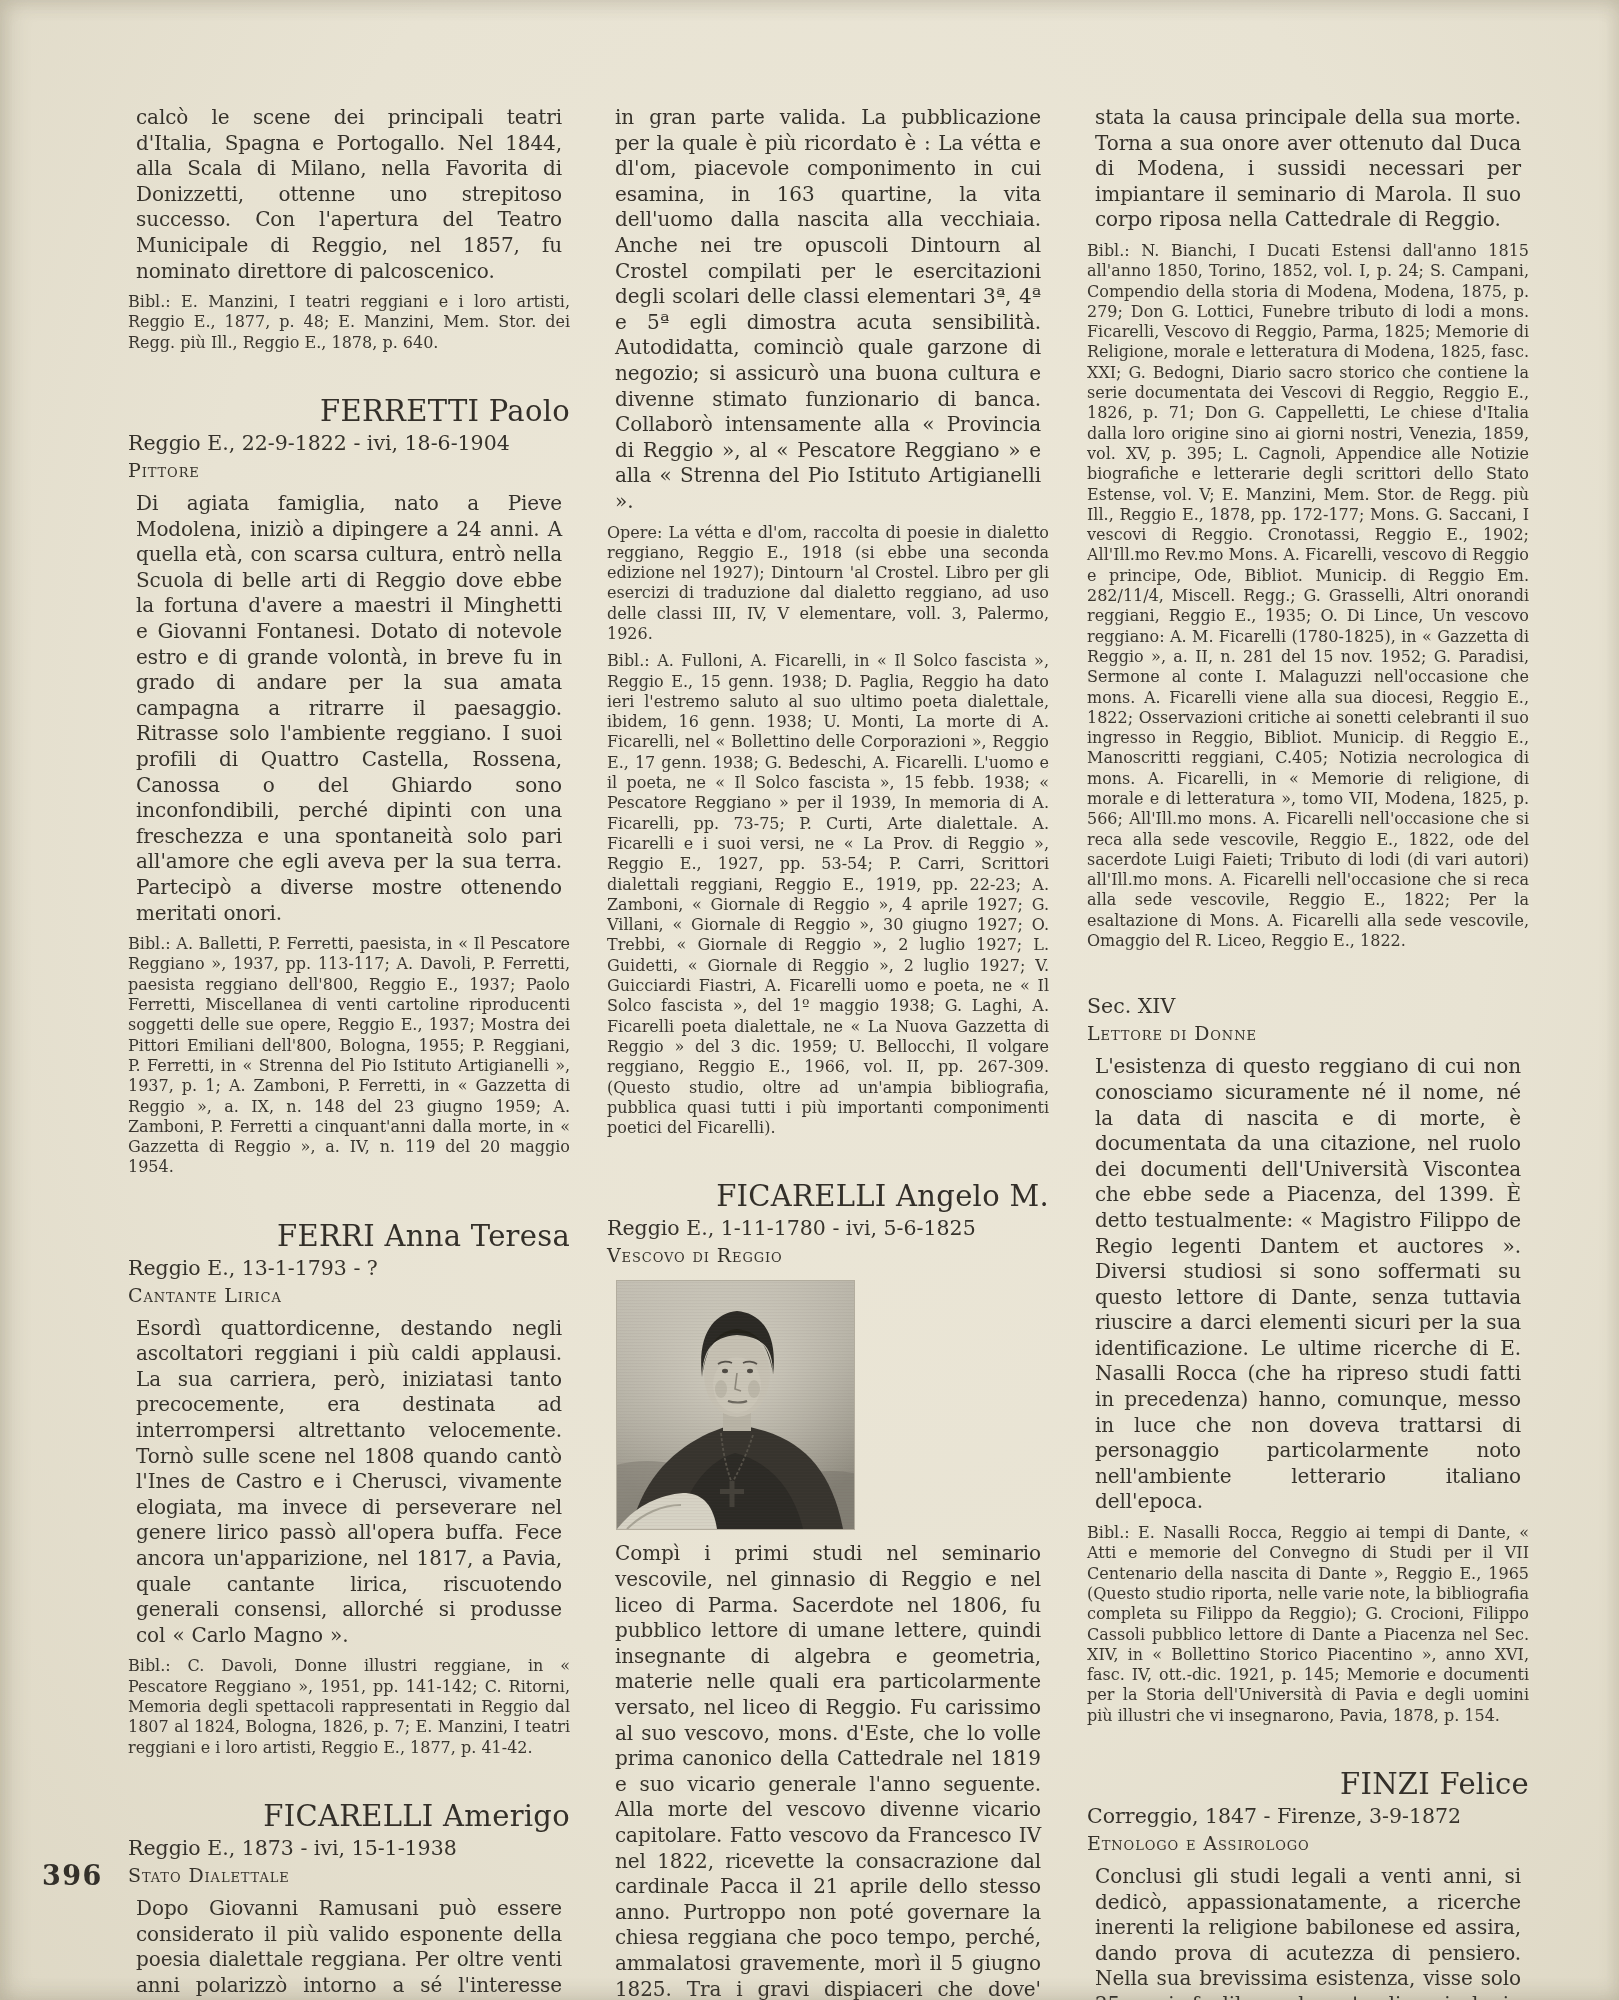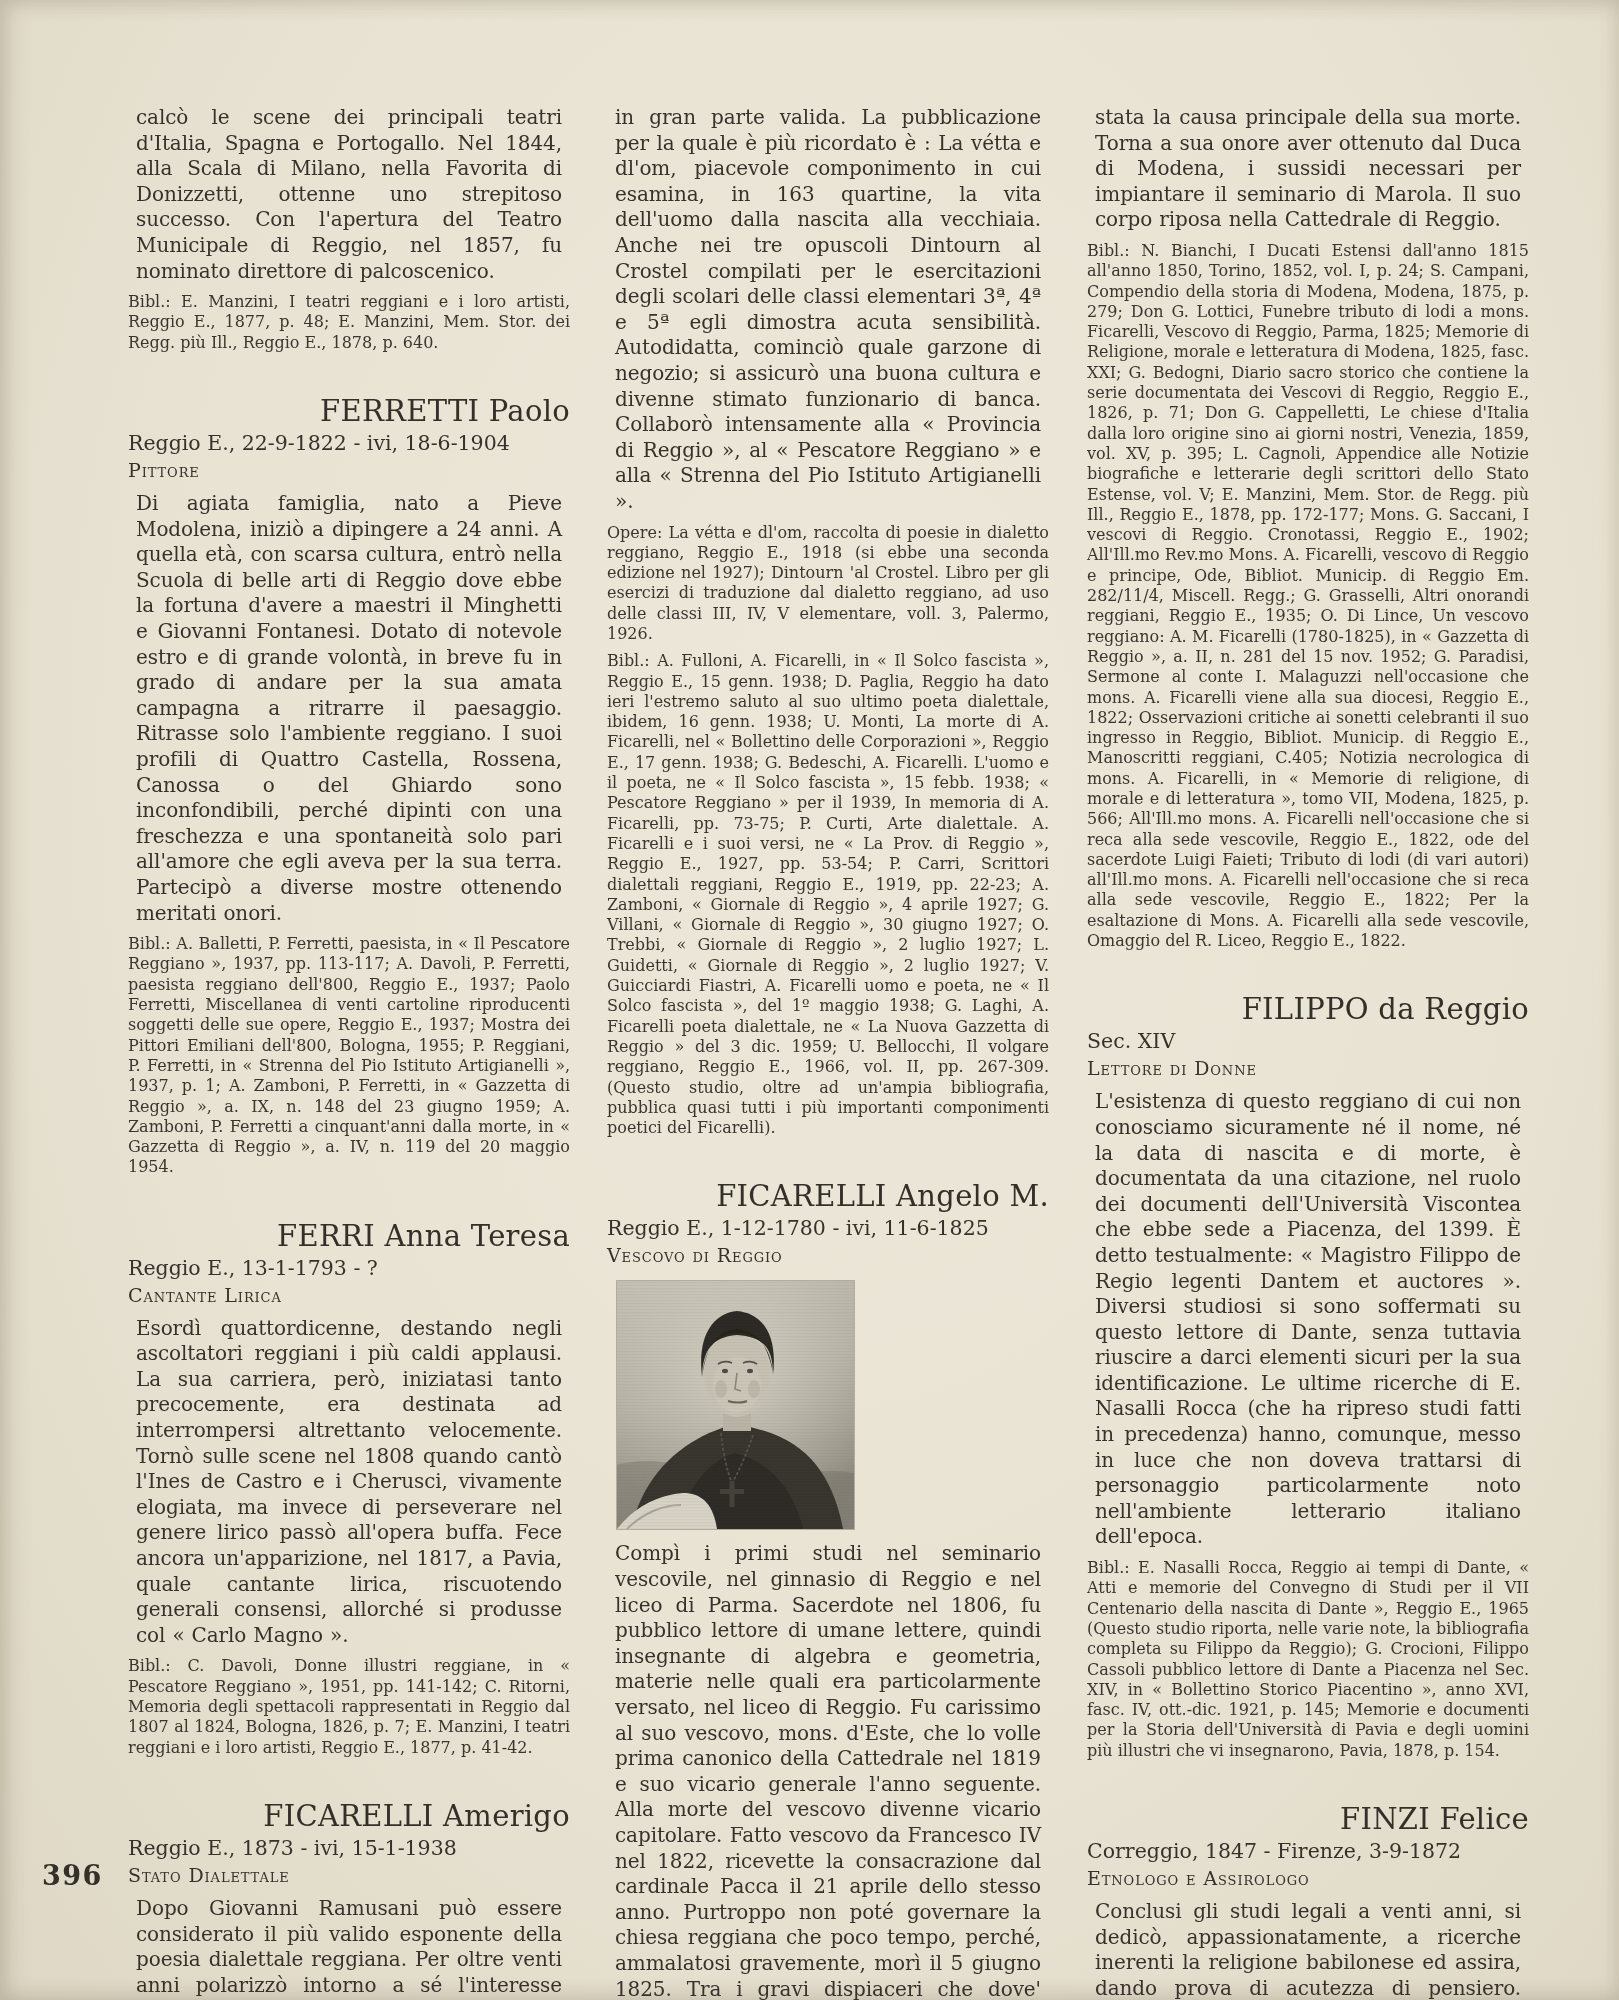--- a/index.html
+++ b/index.html
@@ -87,21 +87,21 @@
     </section>
   </div>
 
   <div class="col col-2">
     <p class="body">in gran parte valida. La pubblicazione per la quale è più ricordato è : La vétta e dl'om, piacevole componimento in cui esamina, in 163 quartine, la vita dell'uomo dalla nascita alla vecchiaia. Anche nei tre opuscoli Dintourn al Crostel compilati per le esercitazioni degli scolari delle classi elementari 3ª, 4ª e 5ª egli dimostra acuta sensibilità. Autodidatta, cominciò quale garzone di negozio; si assicurò una buona cultura e divenne stimato funzionario di banca. Collaborò intensamente alla « Provincia di Reggio », al « Pescatore Reggiano » e alla « Strenna del Pio Istituto Artigianelli ».</p>
     <p class="bibl">Opere: La vétta e dl'om, raccolta di poesie in dialetto reggiano, Reggio E., 1918 (si ebbe una seconda edizione nel 1927); Dintourn 'al Crostel. Libro per gli esercizi di traduzione dal dialetto reggiano, ad uso delle classi III, IV, V elementare, voll. 3, Palermo, 1926.</p>
     <p class="bibl">Bibl.: A. Fulloni, A. Ficarelli, in « Il Solco fascista », Reggio E., 15 genn. 1938; D. Paglia, Reggio ha dato ieri l'estremo saluto al suo ultimo poeta dialettale, ibidem, 16 genn. 1938; U. Monti, La morte di A. Ficarelli, nel « Bollettino delle Corporazioni », Reggio E., 17 genn. 1938; G. Bedeschi, A. Ficarelli. L'uomo e il poeta, ne « Il Solco fascista », 15 febb. 1938; « Pescatore Reggiano » per il 1939, In memoria di A. Ficarelli, pp. 73-75; P. Curti, Arte dialettale. A. Ficarelli e i suoi versi, ne « La Prov. di Reggio », Reggio E., 1927, pp. 53-54; P. Carri, Scrittori dialettali reggiani, Reggio E., 1919, pp. 22-23; A. Zamboni, « Giornale di Reggio », 4 aprile 1927; G. Villani, « Giornale di Reggio », 30 giugno 1927; O. Trebbi, « Giornale di Reggio », 2 luglio 1927; L. Guidetti, « Giornale di Reggio », 2 luglio 1927; V. Guicciardi Fiastri, A. Ficarelli uomo e poeta, ne « Il Solco fascista », del 1º maggio 1938; G. Laghi, A. Ficarelli poeta dialettale, ne « La Nuova Gazzetta di Reggio » del 3 dic. 1959; U. Bellocchi, Il volgare reggiano, Reggio E., 1966, vol. II, pp. 267-309. (Questo studio, oltre ad un'ampia bibliografia, pubblica quasi tutti i più importanti componimenti poetici del Ficarelli).</p>
 
     <section class="entry">
       <h2 class="entry-name">FICARELLI Angelo M.</h2>
-      <div class="entry-dates">Reggio E., 1-12-1780 - ivi, 11-6-1825</div>
+      <div class="entry-dates">Reggio E., 1-11-1780 - ivi, 5-6-1825</div>
       <div class="entry-role">Vescovo di Reggio</div>
 
       <figure class="portrait">
         <svg width="237" height="248" viewBox="0 0 237 248" xmlns="http://www.w3.org/2000/svg">
           <defs>
             <linearGradient id="bgGrad" x1="0" y1="0" x2="0.25" y2="1">
               <stop offset="0" stop-color="#c3bfb3"></stop>
               <stop offset="0.5" stop-color="#b0aca0"></stop>
               <stop offset="1" stop-color="#8e8a7e"></stop>
             </linearGradient>
@@ -152,21 +152,20 @@
 
       <p class="body">Compì i primi studi nel seminario vescovile, nel ginnasio di Reggio e nel liceo di Parma. Sacerdote nel 1806, fu pubblico lettore di umane lettere, quindi insegnante di algebra e geometria, materie nelle quali era particolarmente versato, nel liceo di Reggio. Fu carissimo al suo vescovo, mons. d'Este, che lo volle prima canonico della Cattedrale nel 1819 e suo vicario generale l'anno seguente. Alla morte del vescovo divenne vicario capitolare. Fatto vescovo da Francesco IV nel 1822, ricevette la consacrazione dal cardinale Pacca il 21 aprile dello stesso anno. Purtroppo non poté governare la chiesa reggiana che poco tempo, perché, ammalatosi gravemente, morì il 5 giugno 1825. Tra i gravi dispiaceri che dove' subire, vi fu anche l'uccisione di don Andreoli; alcuni studiosi, anzi, dicono sia</p>
     </section>
   </div>
 
   <div class="col col-3">
     <p class="body">stata la causa principale della sua morte. Torna a sua onore aver ottenuto dal Duca di Modena, i sussidi necessari per impiantare il seminario di Marola. Il suo corpo riposa nella Cattedrale di Reggio.</p>
     <p class="bibl">Bibl.: N. Bianchi, I Ducati Estensi dall'anno 1815 all'anno 1850, Torino, 1852, vol. I, p. 24; S. Campani, Compendio della storia di Modena, Modena, 1875, p. 279; Don G. Lottici, Funebre tributo di lodi a mons. Ficarelli, Vescovo di Reggio, Parma, 1825; Memorie di Religione, morale e letteratura di Modena, 1825, fasc. XXI; G. Bedogni, Diario sacro storico che contiene la serie documentata dei Vescovi di Reggio, Reggio E., 1826, p. 71; Don G. Cappelletti, Le chiese d'Italia dalla loro origine sino ai giorni nostri, Venezia, 1859, vol. XV, p. 395; L. Cagnoli, Appendice alle Notizie biografiche e letterarie degli scrittori dello Stato Estense, vol. V; E. Manzini, Mem. Stor. de Regg. più Ill., Reggio E., 1878, pp. 172-177; Mons. G. Saccani, I vescovi di Reggio. Cronotassi, Reggio E., 1902; All'Ill.mo Rev.mo Mons. A. Ficarelli, vescovo di Reggio e principe, Ode, Bibliot. Municip. di Reggio Em. 282/11/4, Miscell. Regg.; G. Grasselli, Altri onorandi reggiani, Reggio E., 1935; O. Di Lince, Un vescovo reggiano: A. M. Ficarelli (1780-1825), in « Gazzetta di Reggio », a. II, n. 281 del 15 nov. 1952; G. Paradisi, Sermone al conte I. Malaguzzi nell'occasione che mons. A. Ficarelli viene alla sua diocesi, Reggio E., 1822; Osservazioni critiche ai sonetti celebranti il suo ingresso in Reggio, Bibliot. Municip. di Reggio E., Manoscritti reggiani, C.405; Notizia necrologica di mons. A. Ficarelli, in « Memorie di religione, di morale e di letteratura », tomo VII, Modena, 1825, p. 566; All'Ill.mo mons. A. Ficarelli nell'occasione che si reca alla sede vescovile, Reggio E., 1822, ode del sacerdote Luigi Faieti; Tributo di lodi (di vari autori) all'Ill.mo mons. A. Ficarelli nell'occasione che si reca alla sede vescovile, Reggio E., 1822; Per la esaltazione di Mons. A. Ficarelli alla sede vescovile, Omaggio del R. Liceo, Reggio E., 1822.</p>
 
     <section class="entry">
-      <h2 class="entry-name">FILIPPO da Reggio</h2>
       <div class="entry-dates">Sec. XIV</div>
       <div class="entry-role">Lettore di Donne</div>
       <p class="body">L'esistenza di questo reggiano di cui non conosciamo sicuramente né il nome, né la data di nascita e di morte, è documentata da una citazione, nel ruolo dei documenti dell'Università Viscontea che ebbe sede a Piacenza, del 1399. È detto testualmente: « Magistro Filippo de Regio legenti Dantem et auctores ». Diversi studiosi si sono soffermati su questo lettore di Dante, senza tuttavia riuscire a darci elementi sicuri per la sua identificazione. Le ultime ricerche di E. Nasalli Rocca (che ha ripreso studi fatti in precedenza) hanno, comunque, messo in luce che non doveva trattarsi di personaggio particolarmente noto nell'ambiente letterario italiano dell'epoca.</p>
       <p class="bibl">Bibl.: E. Nasalli Rocca, Reggio ai tempi di Dante, « Atti e memorie del Convegno di Studi per il VII Centenario della nascita di Dante », Reggio E., 1965 (Questo studio riporta, nelle varie note, la bibliografia completa su Filippo da Reggio); G. Crocioni, Filippo Cassoli pubblico lettore di Dante a Piacenza nel Sec. XIV, in « Bollettino Storico Piacentino », anno XVI, fasc. IV, ott.-dic. 1921, p. 145; Memorie e documenti per la Storia dell'Università di Pavia e degli uomini più illustri che vi insegnarono, Pavia, 1878, p. 154.</p>
     </section>
 
     <section class="entry">
       <h2 class="entry-name">FINZI Felice</h2>
       <div class="entry-dates">Correggio, 1847 - Firenze, 3-9-1872</div>
       <div class="entry-role">Etnologo e Assirologo</div>

